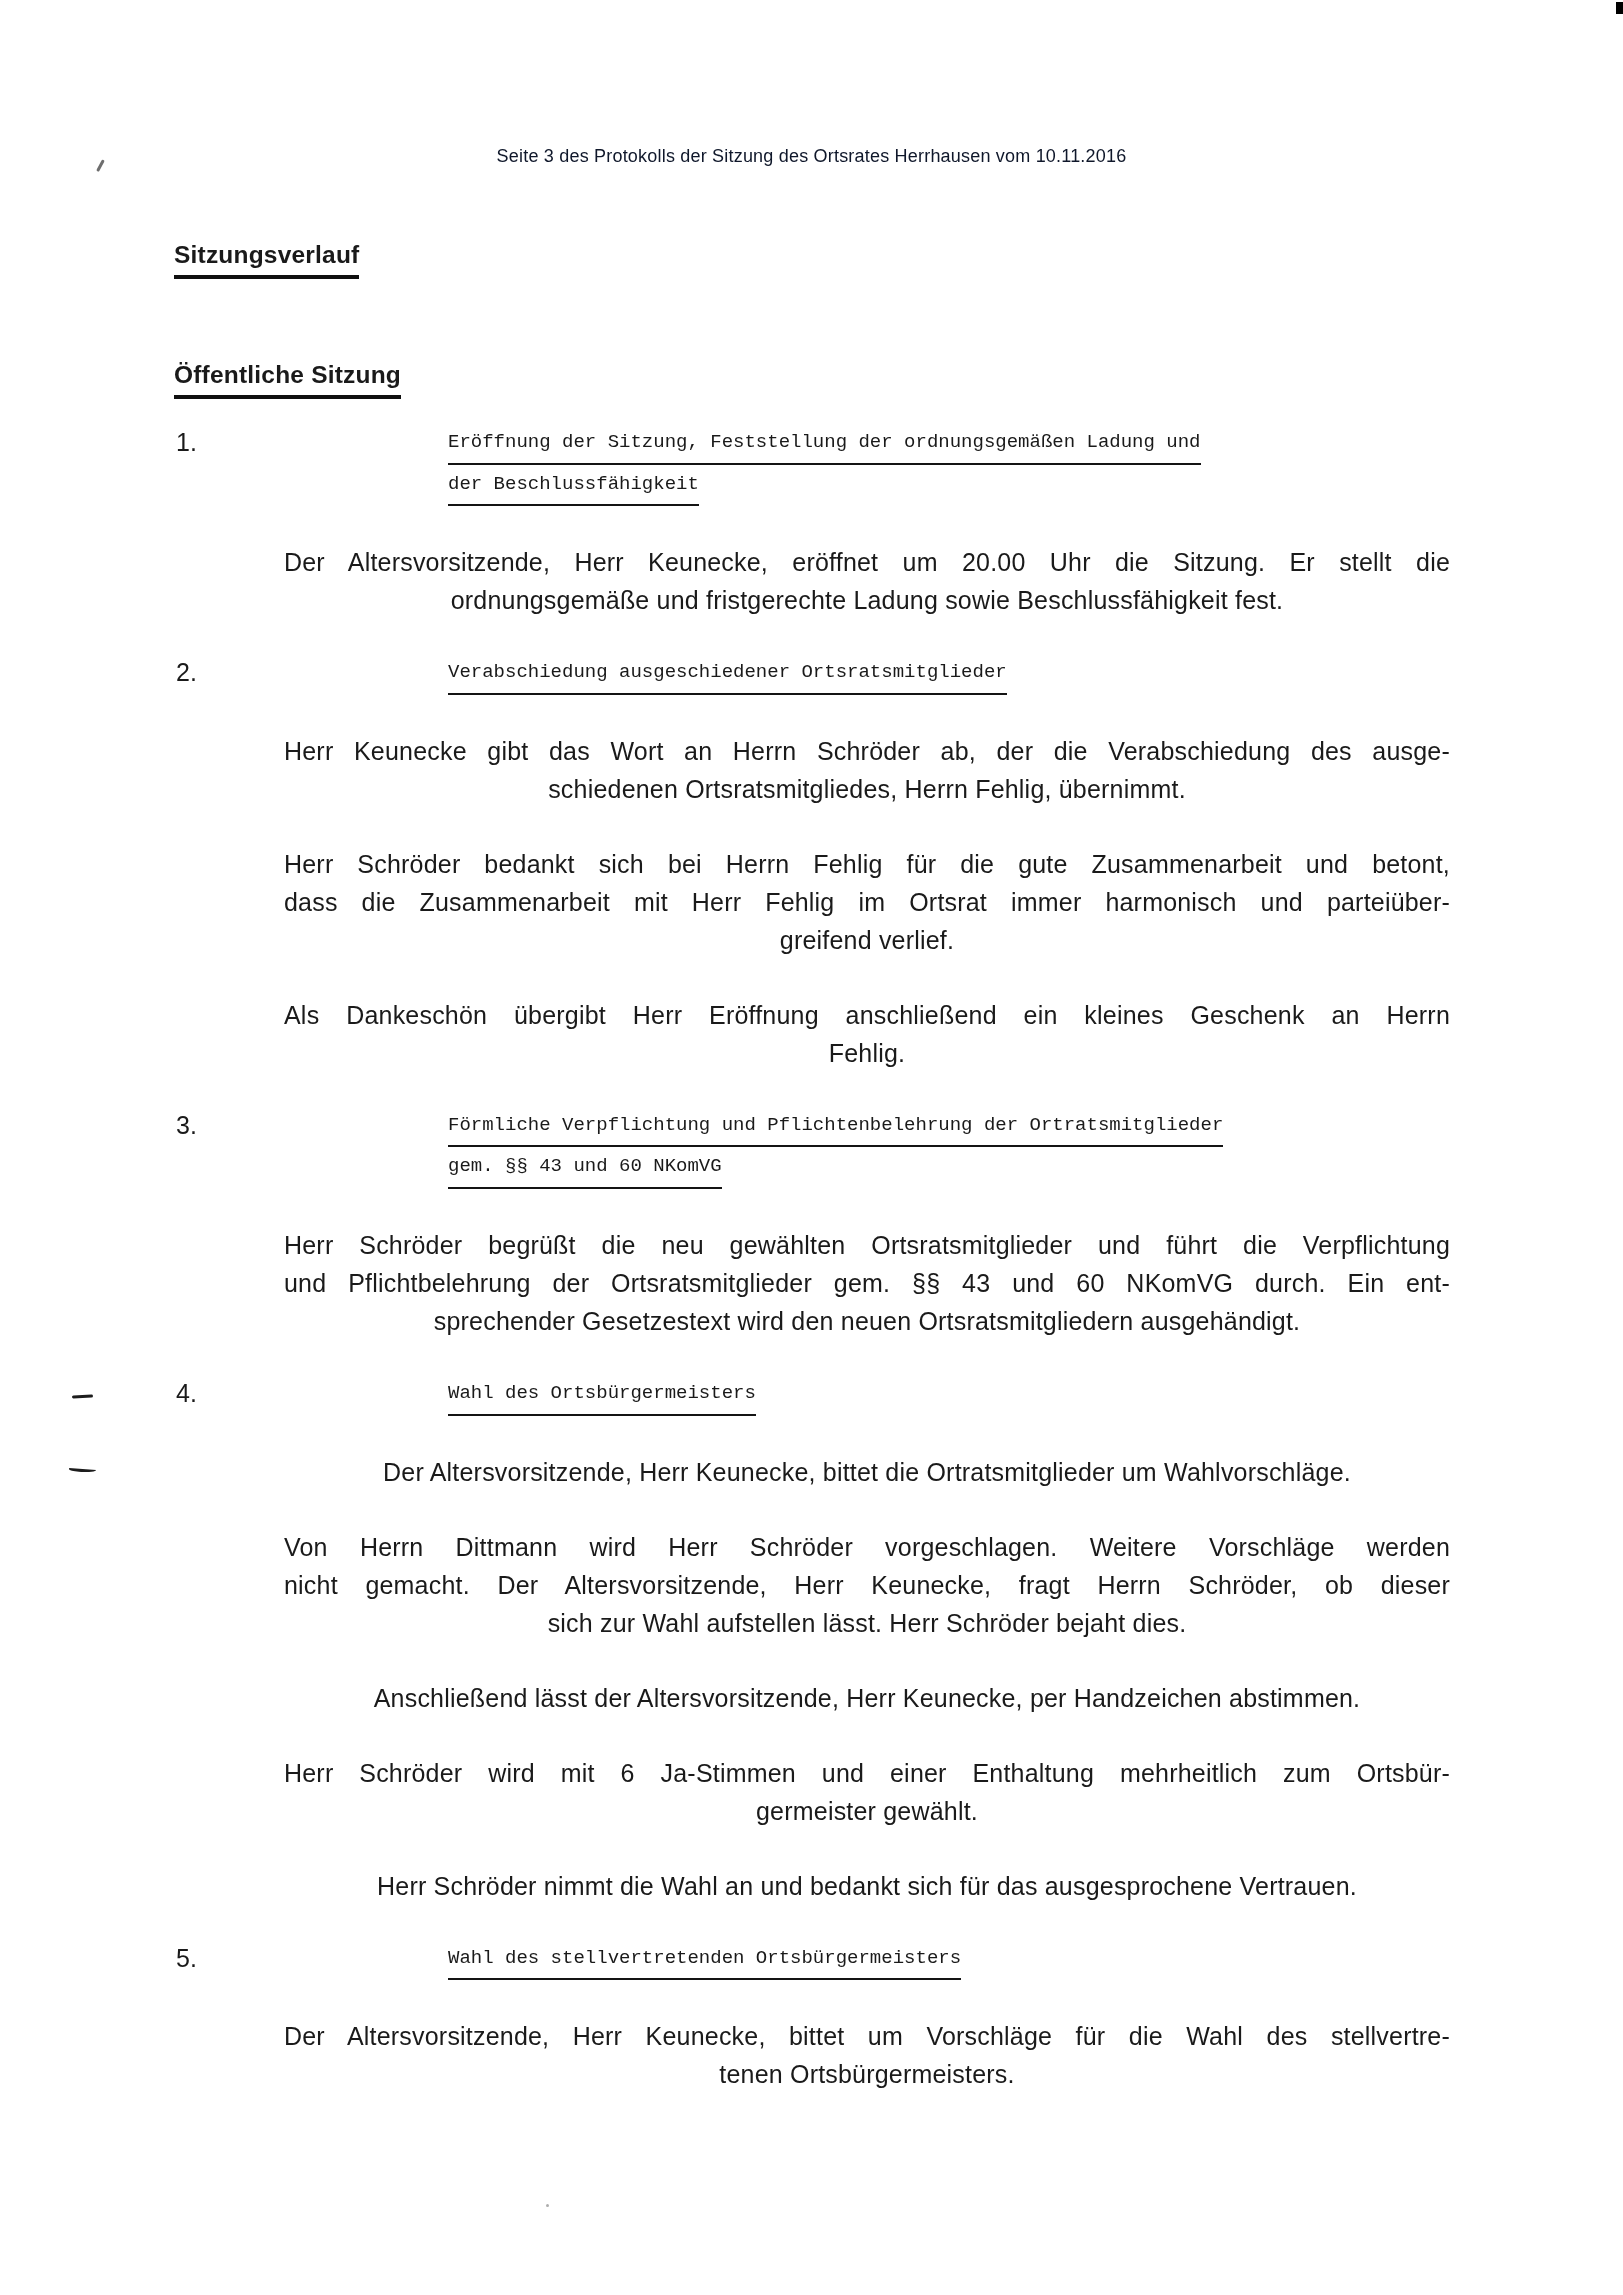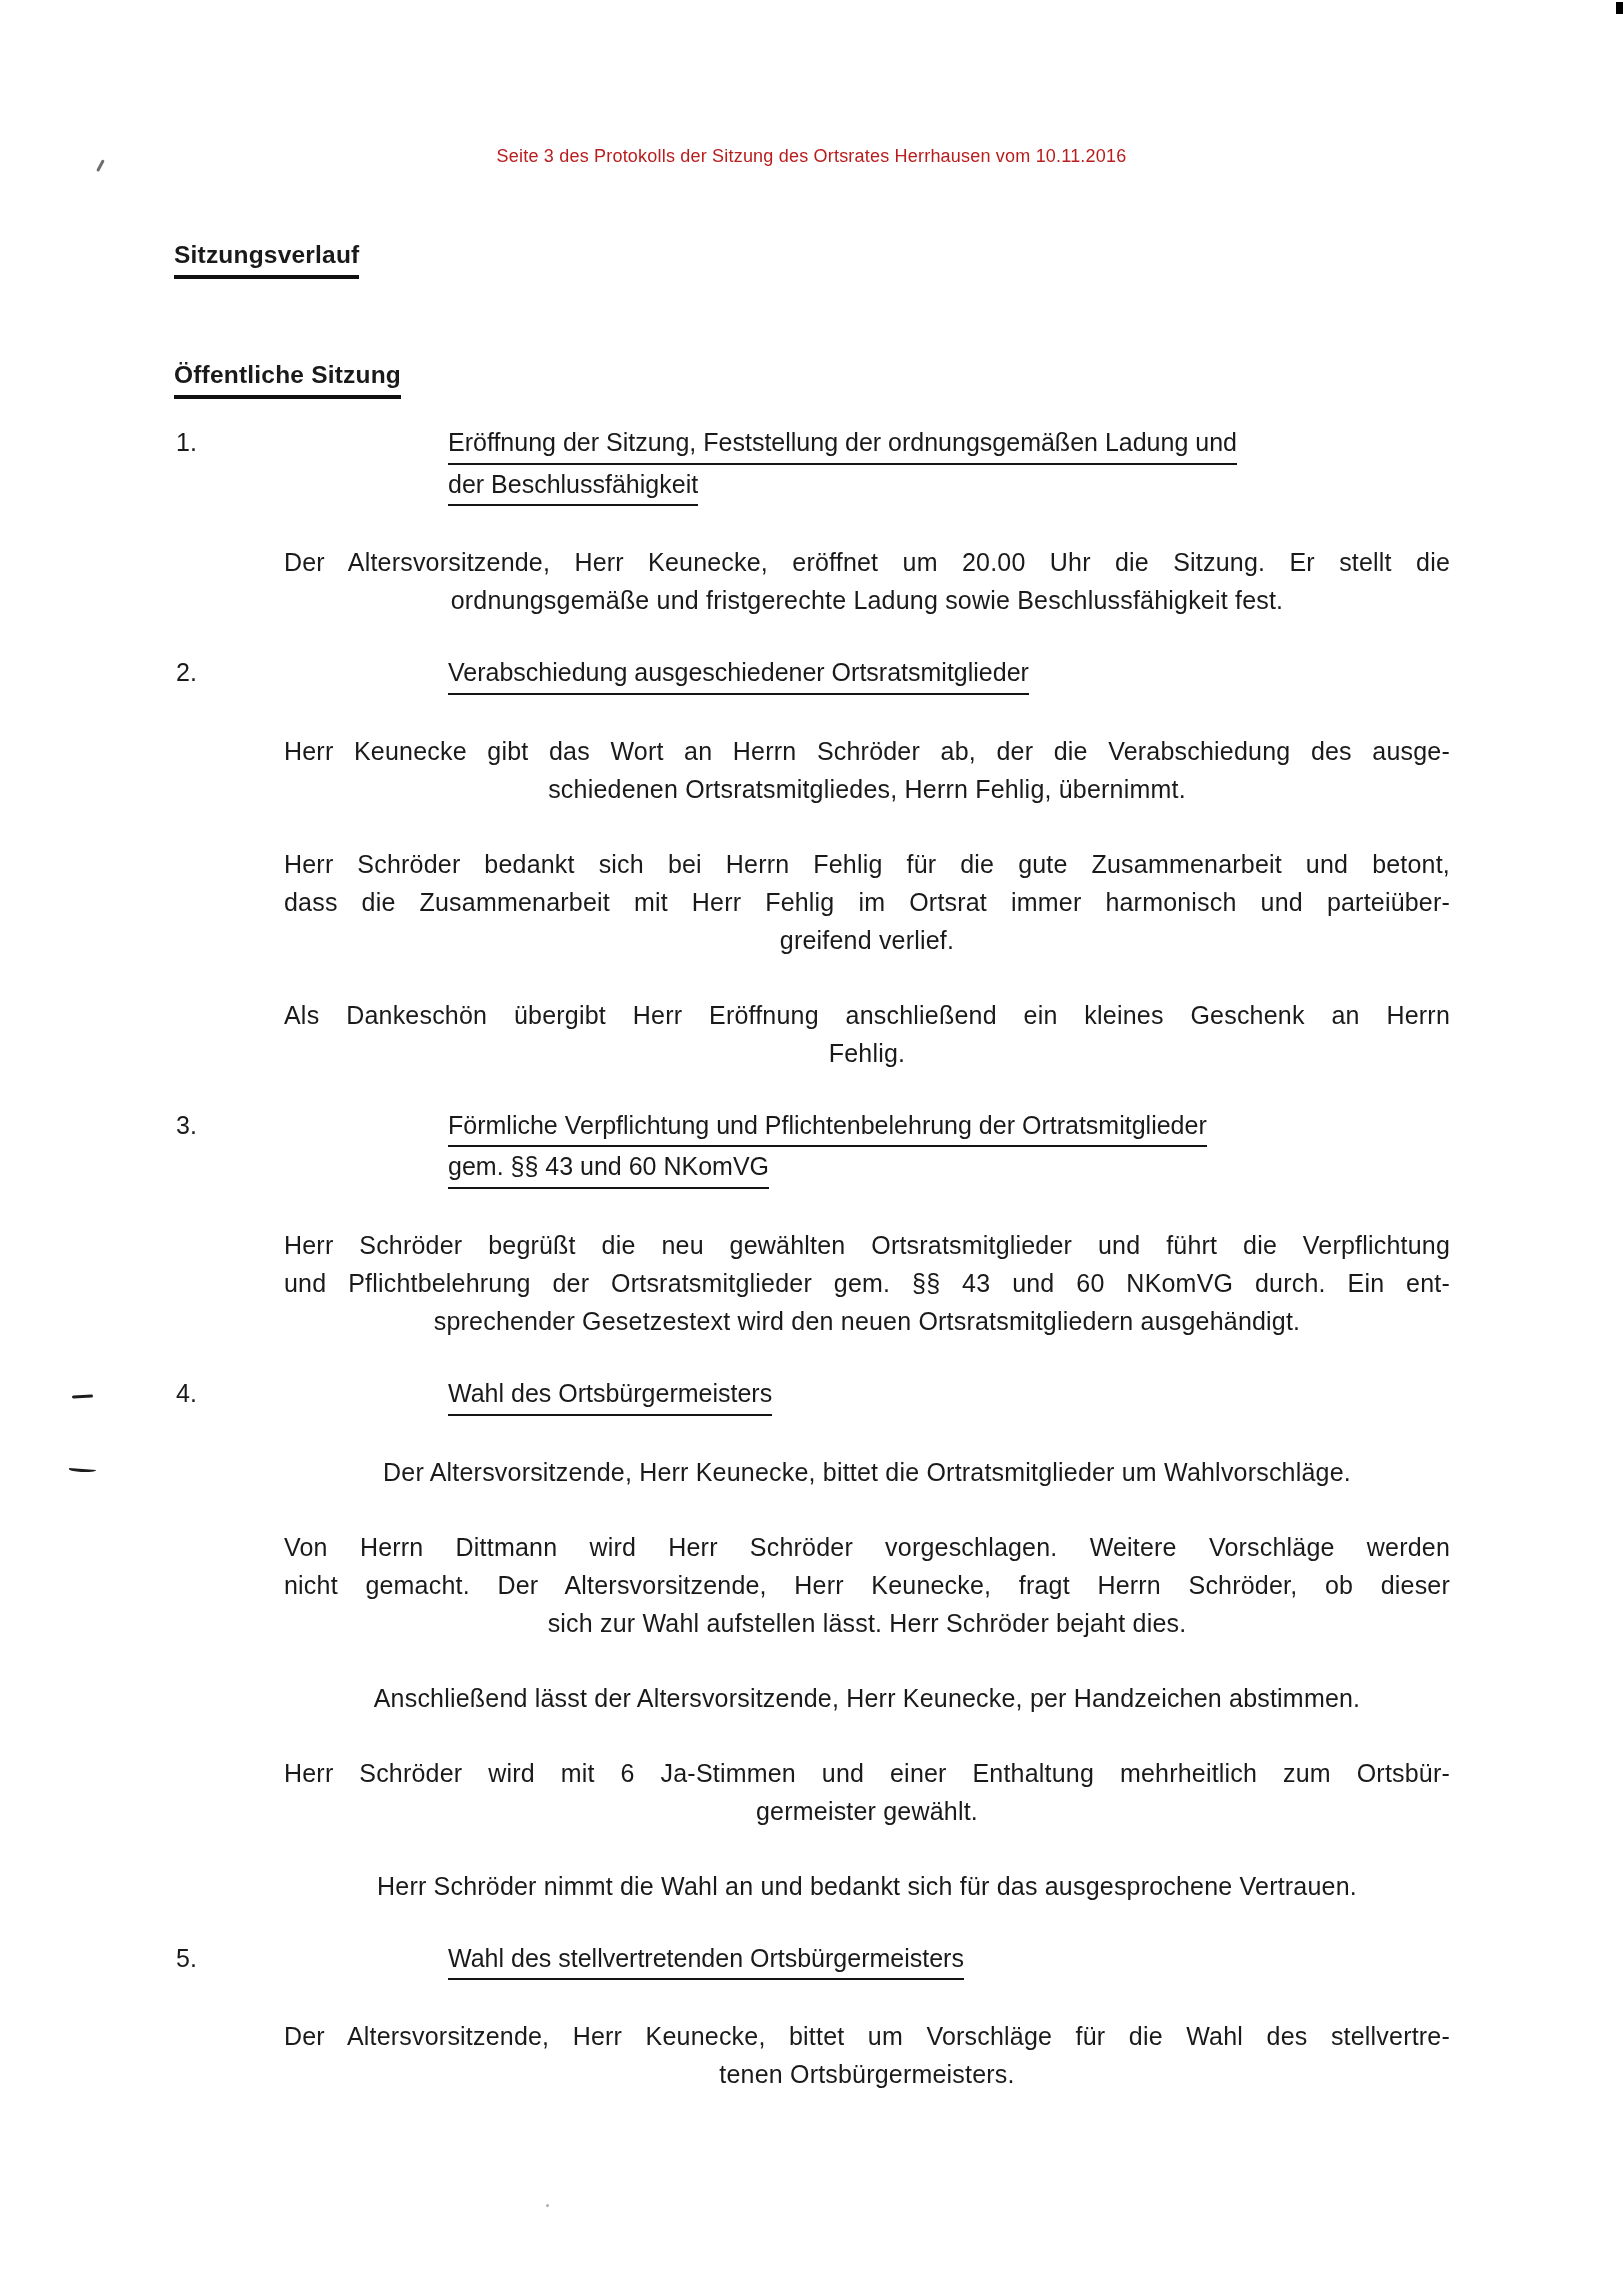--- a/index.html
+++ b/index.html
@@ -10,21 +10,21 @@
     color:#1a1a1a;
     position:relative;
     overflow:hidden;
   }
   .content { padding-top:146px; }
   .page-header {
     text-align:center;
     font-size:18px;
     letter-spacing:0.2px;
     height:24.5px;
-    color:#b91c1c;
+    color:#0f172a;
   }
   .doc-title {
     margin:70px 0 0 174px;
     font-size:24.5px;
     font-weight:bold;
     letter-spacing:0.2px;
   }
   .section-title {
     margin:82px 0 0 174px;
     font-size:24.5px;
@@ -39,21 +39,21 @@
   .items { margin-left:176px; }
   .item { margin-top:34px; }
   .item:first-child { margin-top:24.5px; }
   .item-row { display:flex; align-items:flex-start; }
   .item-number {
     width:272px;
     flex:0 0 272px;
     font-size:25px;
     line-height:38px;
   }
-  .item-heading { font-size:25px; line-height:38px; }
+  .item-heading { font-size:19px; line-height:38px;font-family:Liberation Mono, monospace; }
   .heading-line .underline {
     display:inline-block;
     border-bottom:2.5px solid #141414;
     padding-bottom:1.6px;
   }
   .item-paragraphs { margin-left:108px; width:1166px; }
   .para {
     margin-top:37px;
     font-size:25px;
     line-height:38px;

